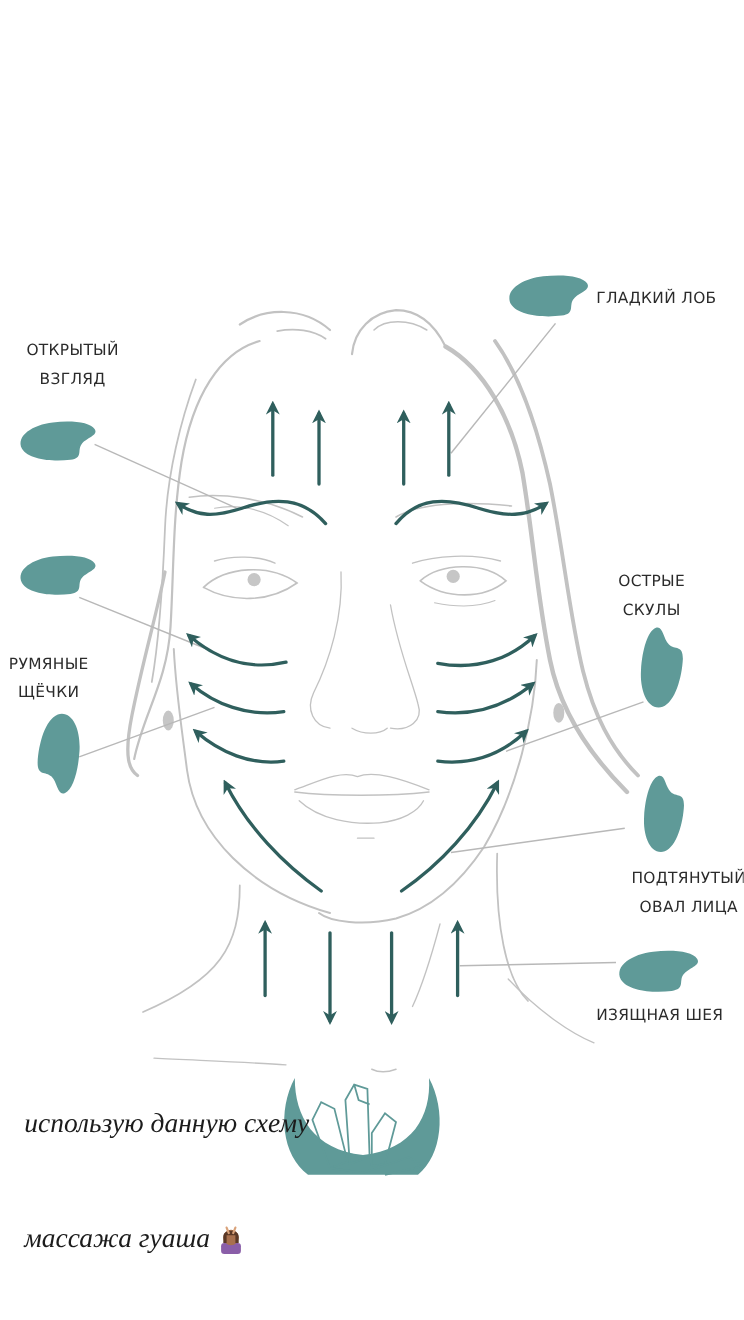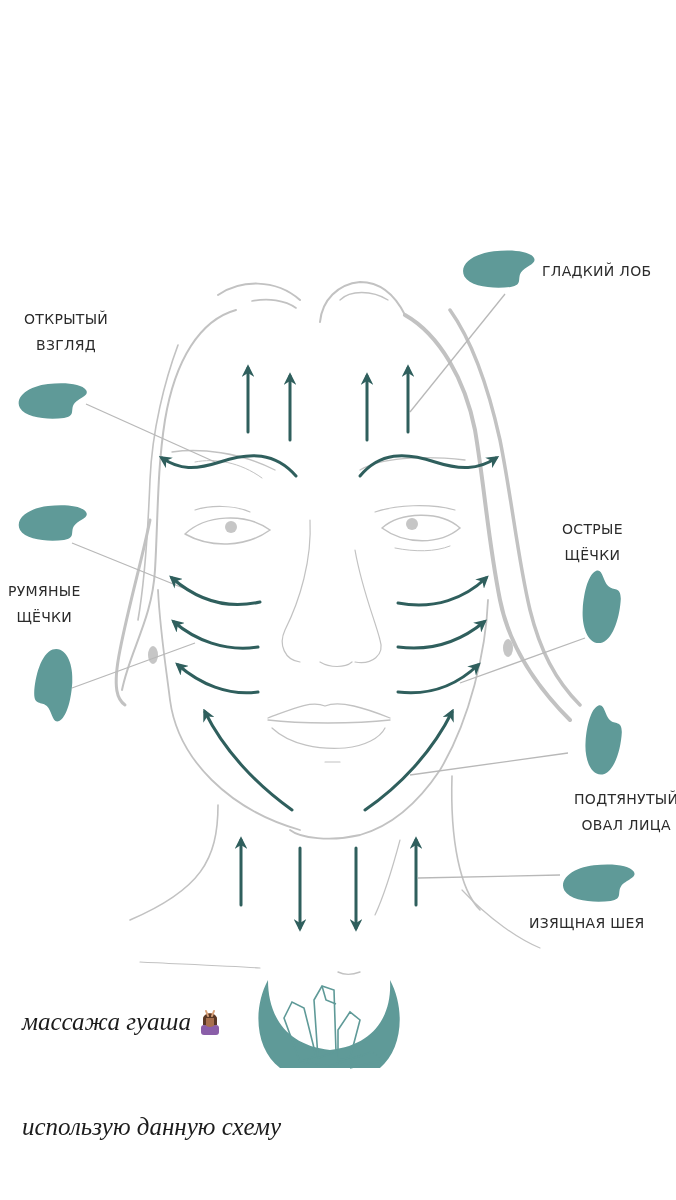--- a/index.html
+++ b/index.html
@@ -123,29 +123,29 @@
       <path d="M284 1018 L 292 1002 L 304 1008 L 316 1056 L 300 1062 Z"></path>
       <path d="M338 1030 L 350 1012 L 360 1020 L 350 1058 L 338 1060 Z"></path>
       <path d="M300 1062 L 330 1066 L 372 1052 L 384 1060 L 350 1068"></path>
     </g>
   </g>
 </svg>
 
 <div class="lbl" style="left:542px;top:258px;">ГЛАДКИЙ ЛОБ</div>
 <div class="lbl" style="left:4px;top:306px;margin-left:20px;">ОТКРЫТЫЙ
 ВЗГЛЯД</div>
-<div class="lbl" style="left:8px;top:578px;">РУМЯНЫЕ
+<div class="lbl" style="left:8px;top:591px;">РУМЯНЫЕ
 ЩЁЧКИ</div>
 <div class="lbl" style="left:562px;top:516px;">ОСТРЫЕ
-ЩЁЧКИ</div>
+СКУЛЫ</div>
 <div class="lbl" style="left:534px;top:786px;margin-left:40px;">ПОДТЯНУТЫЙ
 ОВАЛ ЛИЦА</div>
-<div class="lbl" style="left:529px;top:910px;">ИЗЯЩНАЯ ШЕЯ</div>
+<div class="lbl" style="left:542px;top:910px;">ИЗЯЩНАЯ ШЕЯ</div>
 
 <div class="caption">
+  <div>использую данную схему</div>
   <div style="display:flex;align-items:center;"><span>массажа гуаша</span><svg class="emoji" viewBox="0 0 22 26">
         <rect x="2" y="16" width="18" height="10" rx="3" fill="#8a5ea8"></rect>
         <circle cx="11" cy="11" r="7" fill="#a8704e"></circle>
         <path d="M4 10 C4 3, 18 3, 18 10 L18 16 L15 16 L15 9 L7 9 L7 16 L4 16 Z" fill="#5a3826"></path>
         <path d="M7 2 L9 7 M15 2 L13 7" stroke="#d9a27a" stroke-width="2" stroke-linecap="round"></path>
       </svg></div>
-  <div>использую данную схему</div>
 </div>
 
 </body></html>

